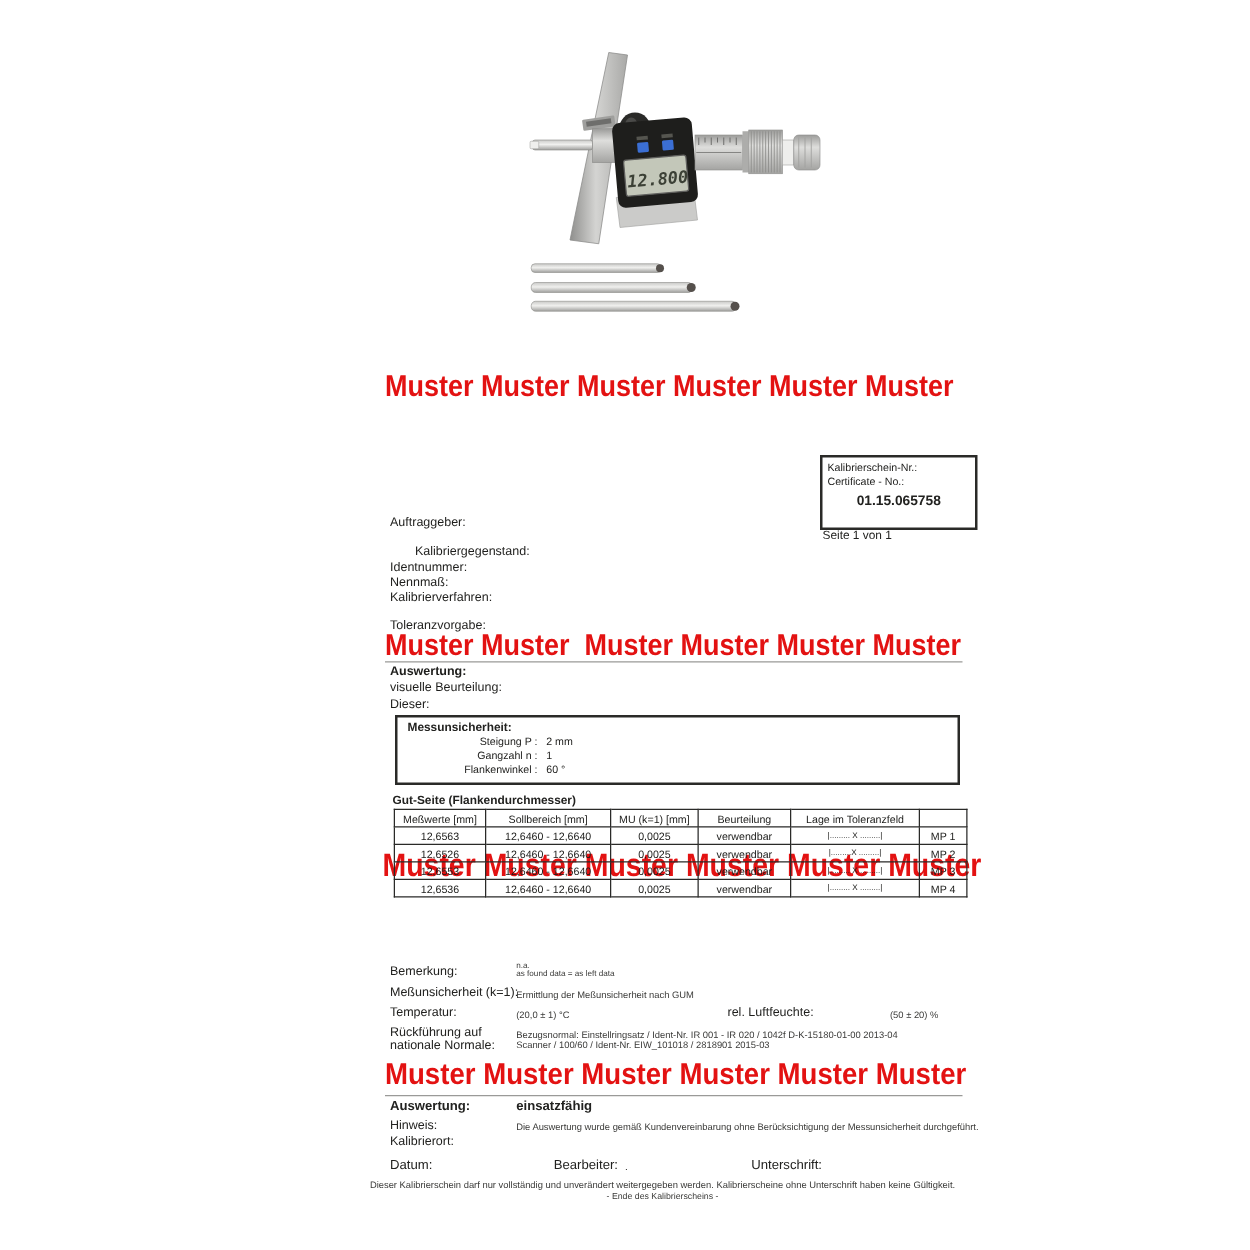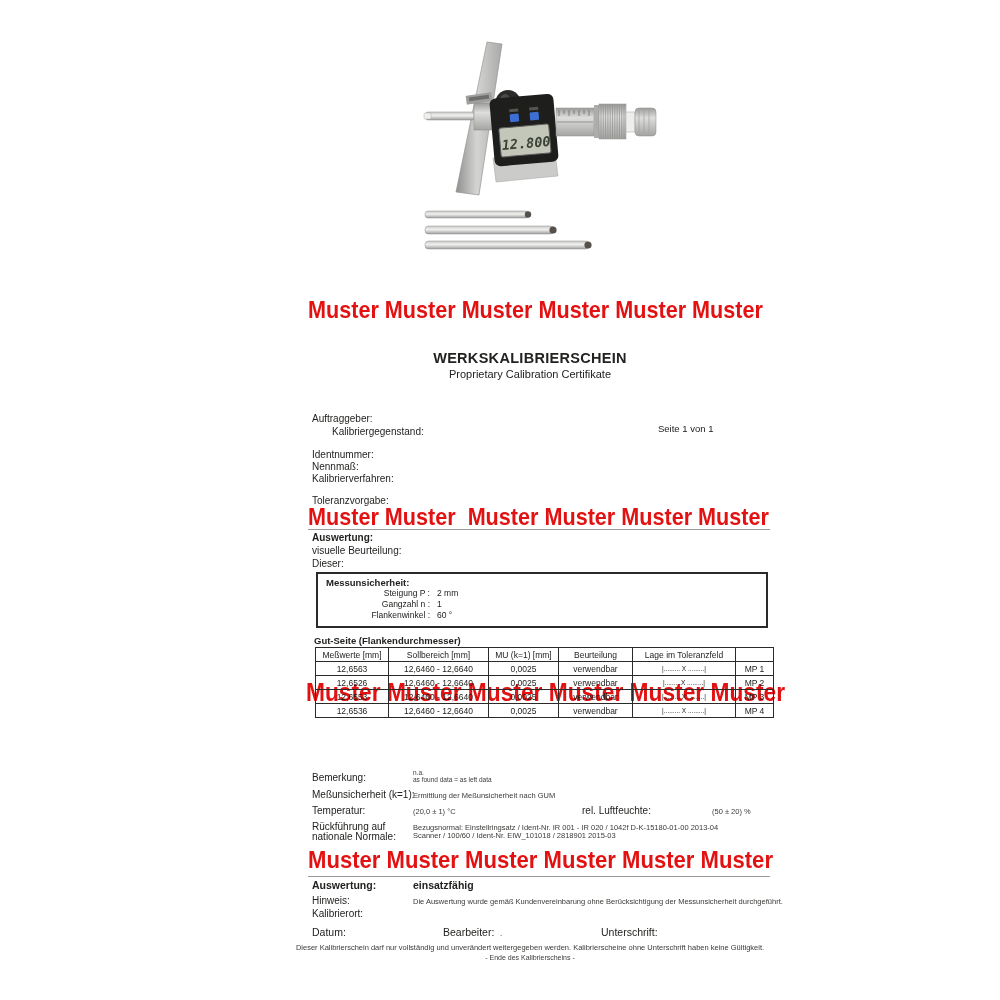--- a/index.html
+++ b/index.html
@@ -142,29 +142,30 @@
       <rect x="45" y="213" width="164" height="8" rx="3.5" fill="url(#rodG)" stroke="#8e8e8c" stroke-width="0.5"></rect>
       <circle cx="208" cy="217" r="3.6" fill="#55504c"></circle>
     </g>
   </svg>
 
   <div class="muster m1" style="color: rgb(227, 18, 18);">Muster Muster Muster Muster Muster Muster</div>
   <div class="muster m2" style="color: rgb(227, 18, 18);">Muster Muster  Muster Muster Muster Muster</div>
   <div class="muster m3" style="color: rgb(227, 18, 18);">Muster Muster Muster Muster Muster Muster</div>
   <div class="muster m4" style="color: rgb(227, 18, 18);">Muster Muster Muster Muster Muster Muster</div>
 
-  <div class="abs title-block">
-    <div class="doc-title">WERKSKALIBRIERSCHEIN</div>
-    <div class="doc-sub">Proprietary Calibration Certifikate</div>
+
+  <div class="abs cert-box">
+    <div class="cl">Kalibrierschein-Nr.:</div>
+    <div class="cl">Certificate - No.:</div>
+    <div class="cert-no">01.15.065758</div>
   </div>
-
   <div class="abs seite">Seite 1 von 1</div>
 
   <div class="abs lbl" style="left:312px;top:413px;">Auftraggeber:</div>
-  <div class="abs lbl" style="left:312px;top:426px;padding-left:20px;">Kalibriergegenstand:</div>
+  <div class="abs lbl" style="left:312px;top:436px;padding-left:20px;">Kalibriergegenstand:</div>
   <div class="abs lbl" style="left:312px;top:449px;">Identnummer:</div>
   <div class="abs lbl" style="left:312px;top:461px;">Nennmaß:</div>
   <div class="abs lbl" style="left:312px;top:473px;">Kalibrierverfahren:</div>
   <div class="abs lbl" style="left:312px;top:495px;">Toleranzvorgabe:</div>
 
   <div class="hr hr1"></div>
   <div class="abs lbl b" style="left:312px;top:532px;">Auswertung:</div>
   <div class="abs lbl" style="left:312px;top:545px;">visuelle Beurteilung:</div>
   <div class="abs lbl" style="left:312px;top:558px;">Dieser:</div>
 

